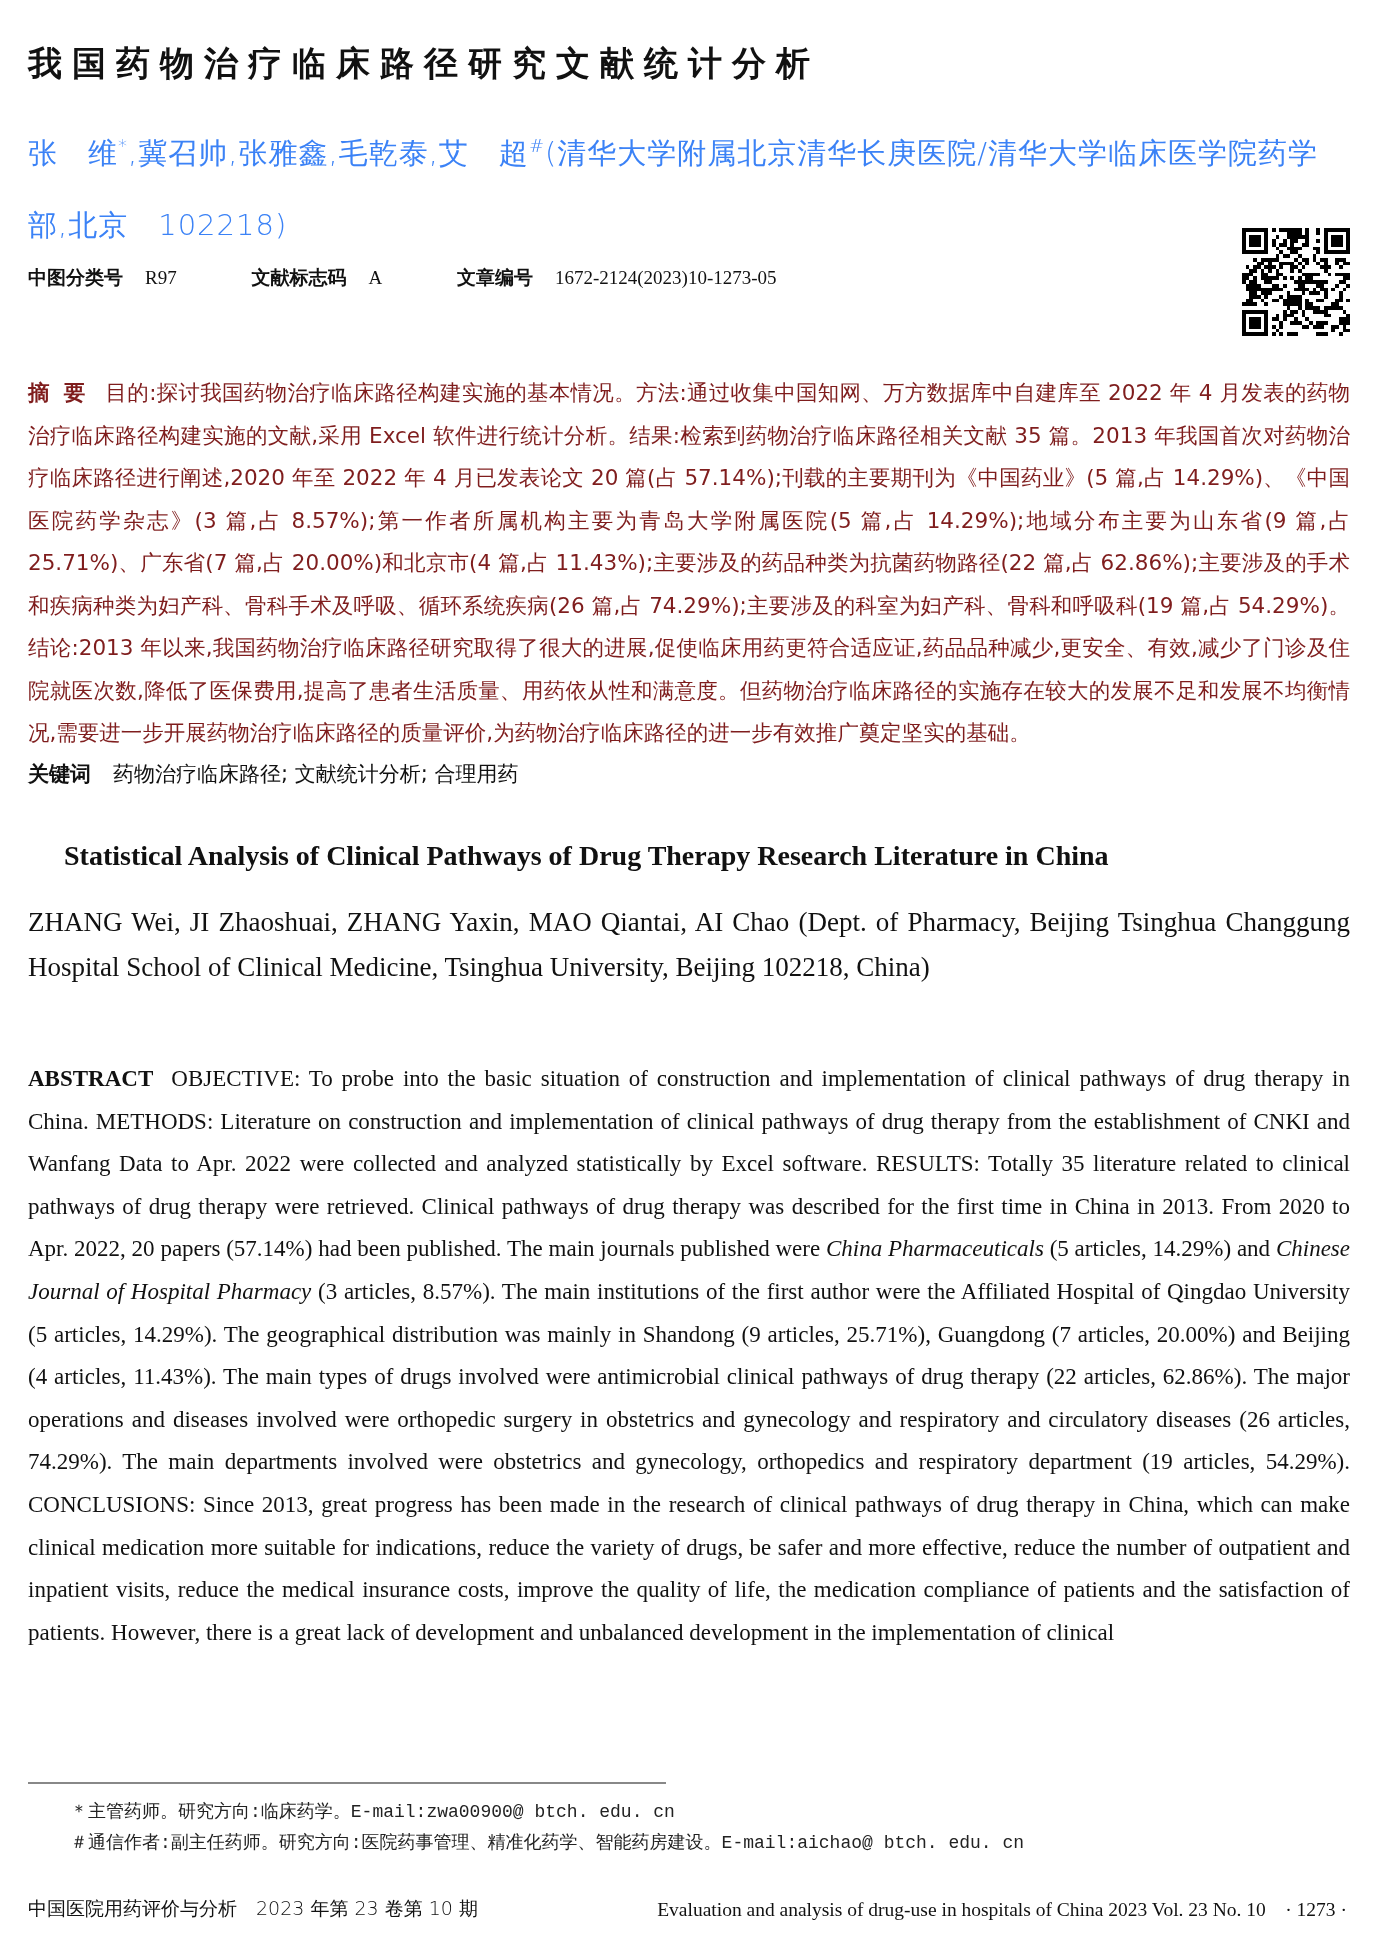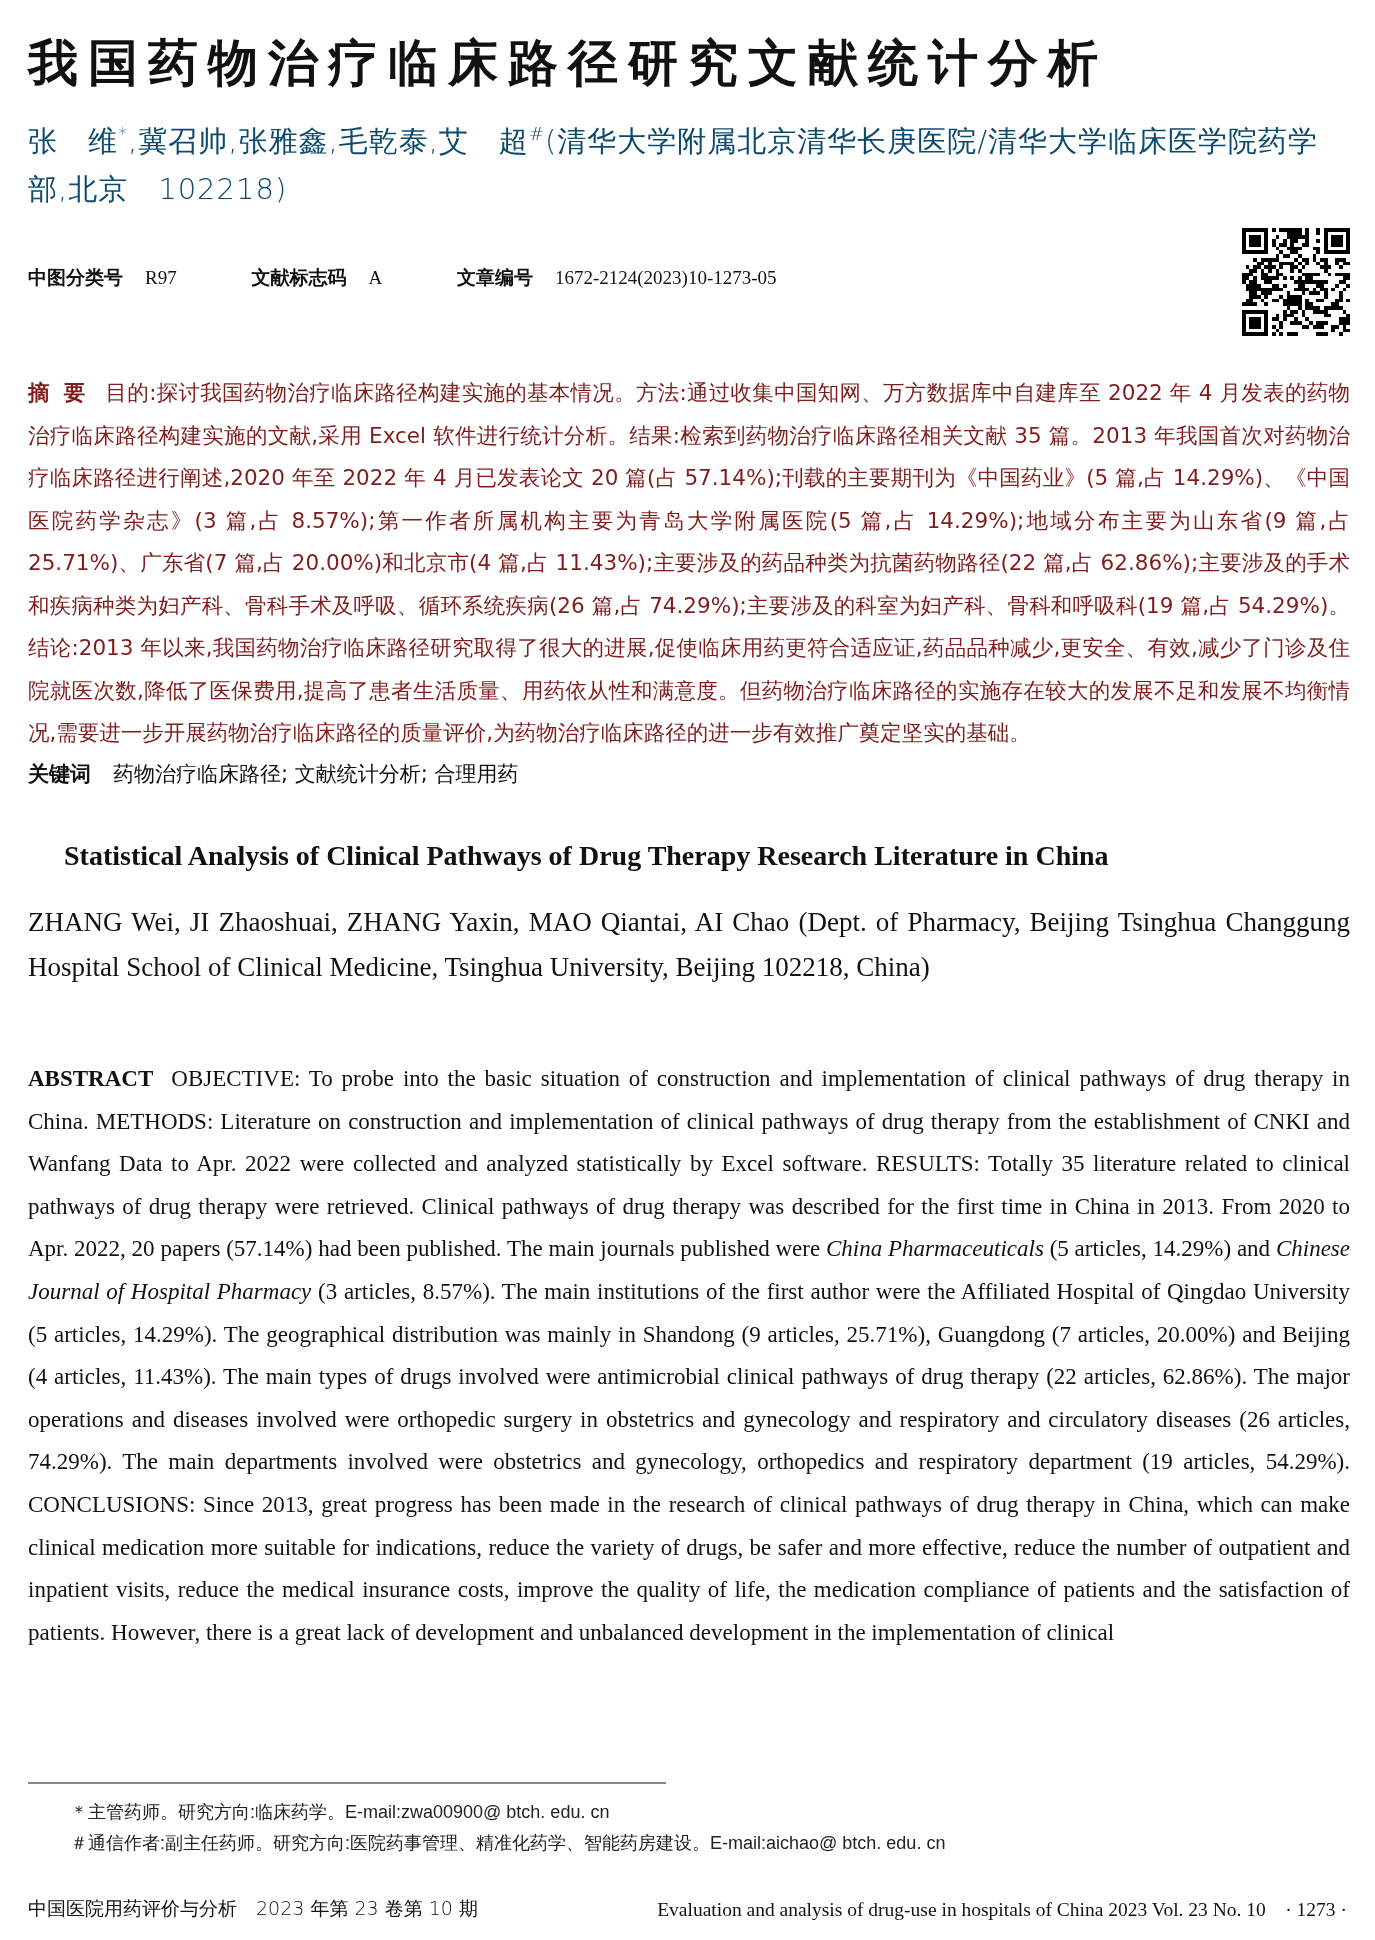--- a/index.html
+++ b/index.html
@@ -1,34 +1,34 @@
 <!DOCTYPE html>
 <html><head>
 <meta charset="utf-8">
 <style>
   html, body { margin: 0; padding: 0; background: #ffffff; }
   body { width: 1375px; height: 1940px; position: relative; overflow: hidden; color: #111; font-family: "DejaVu Serif", serif; }
   .abs { position: absolute; }
-  .title { left: 28px; top: 28px; font-size: 50px; font-weight: bold; letter-spacing: 10px; font-family: "DejaVu Sans", sans-serif; line-height: 70px; text-align: right; }
-  .authors { left: 28px; top: 110px; width: 1320px; font-size: 29px; line-height: 48px; font-family: "DejaVu Sans", sans-serif; font-weight: 300; letter-spacing: 1px; color: #0c4a6e; }
+  .title { left: 28px; top: 28px; font-size: 34px; font-weight: bold; letter-spacing: 10px; font-family: "DejaVu Sans", sans-serif; line-height: 70px; text-align: right; }
+  .authors { left: 28px; top: 110px; width: 1320px; font-size: 29px; line-height: 72px; font-family: "DejaVu Sans", sans-serif; font-weight: 300; letter-spacing: 1px; color: #3b82f6; }
   .authors sup { font-size: 18px; }
   .meta { left: 28px; top: 258px; font-size: 19px; line-height: 38px; font-family: "Liberation Serif", serif; }
   .meta .lbl { font-family: "DejaVu Sans", sans-serif; font-weight: bold; margin-right: 22px; }
   .meta .val { margin-right: 70px; }
   .qr { left: 1242px; top: 228px; width: 108px; height: 108px; }
   .zh-abs { left: 28px; top: 372px; width: 1322px; font-size: 21.5px; line-height: 42.5px; text-align: justify; font-family: "DejaVu Sans", sans-serif; color: #7f1d1d; }
   .zh-abs .lbl { font-weight: bold; letter-spacing: 14px; margin-right: 6px; }
   .kw { left: 28px; top: 754px; font-size: 21px; line-height: 40px; font-family: "DejaVu Sans", sans-serif; }
   .kw .lbl { font-weight: bold; margin-right: 22px; }
   .en-title { left: 28px; top: 836px; font-size: 28px; font-weight: bold; font-family: "Liberation Serif", serif; line-height: 40px; margin-left: 36px; }
   .en-authors { left: 28px; top: 900px; width: 1322px; font-size: 27px; line-height: 45px; font-family: "Liberation Serif", serif; text-align: justify; }
   .en-abs { left: 28px; top: 1058px; width: 1322px; font-size: 23px; line-height: 42.6px; font-family: "Liberation Serif", serif; text-align: justify; }
   .en-abs .lbl { font-weight: bold; margin-right: 18px; margin-top: 8px; }
   .rule { left: 28px; top: 1782px; width: 638px; height: 2px; background: #888; }
-  .fn { left: 70px; font-size: 18px; line-height: 28px; font-family: Liberation Sans, sans-serif; font-weight: 300; color: #222; }
+  .fn { left: 70px; font-size: 18px; line-height: 28px; font-family: Liberation Mono, monospace; font-weight: 300; color: #222; }
   .footer-l { left: 28px; top: 1896px; font-size: 19px; font-family: "DejaVu Sans", sans-serif; font-weight: 300; }
   .footer-r { right: 28px; top: 1896px; font-size: 19.5px; font-family: "Liberation Serif", serif; }
 </style>
 </head>
 <body>
 
 <div class="abs title">我国药物治疗临床路径研究文献统计分析</div>
 
 <div class="abs authors">
   <span>张　维</span><sup>*</sup><span>,冀召帅,张雅鑫,毛乾泰,艾　超</span><sup>#</sup><span>(清华大学附属北京清华长庚医院/清华大学临床医学院药学部,北京　102218)</span>

